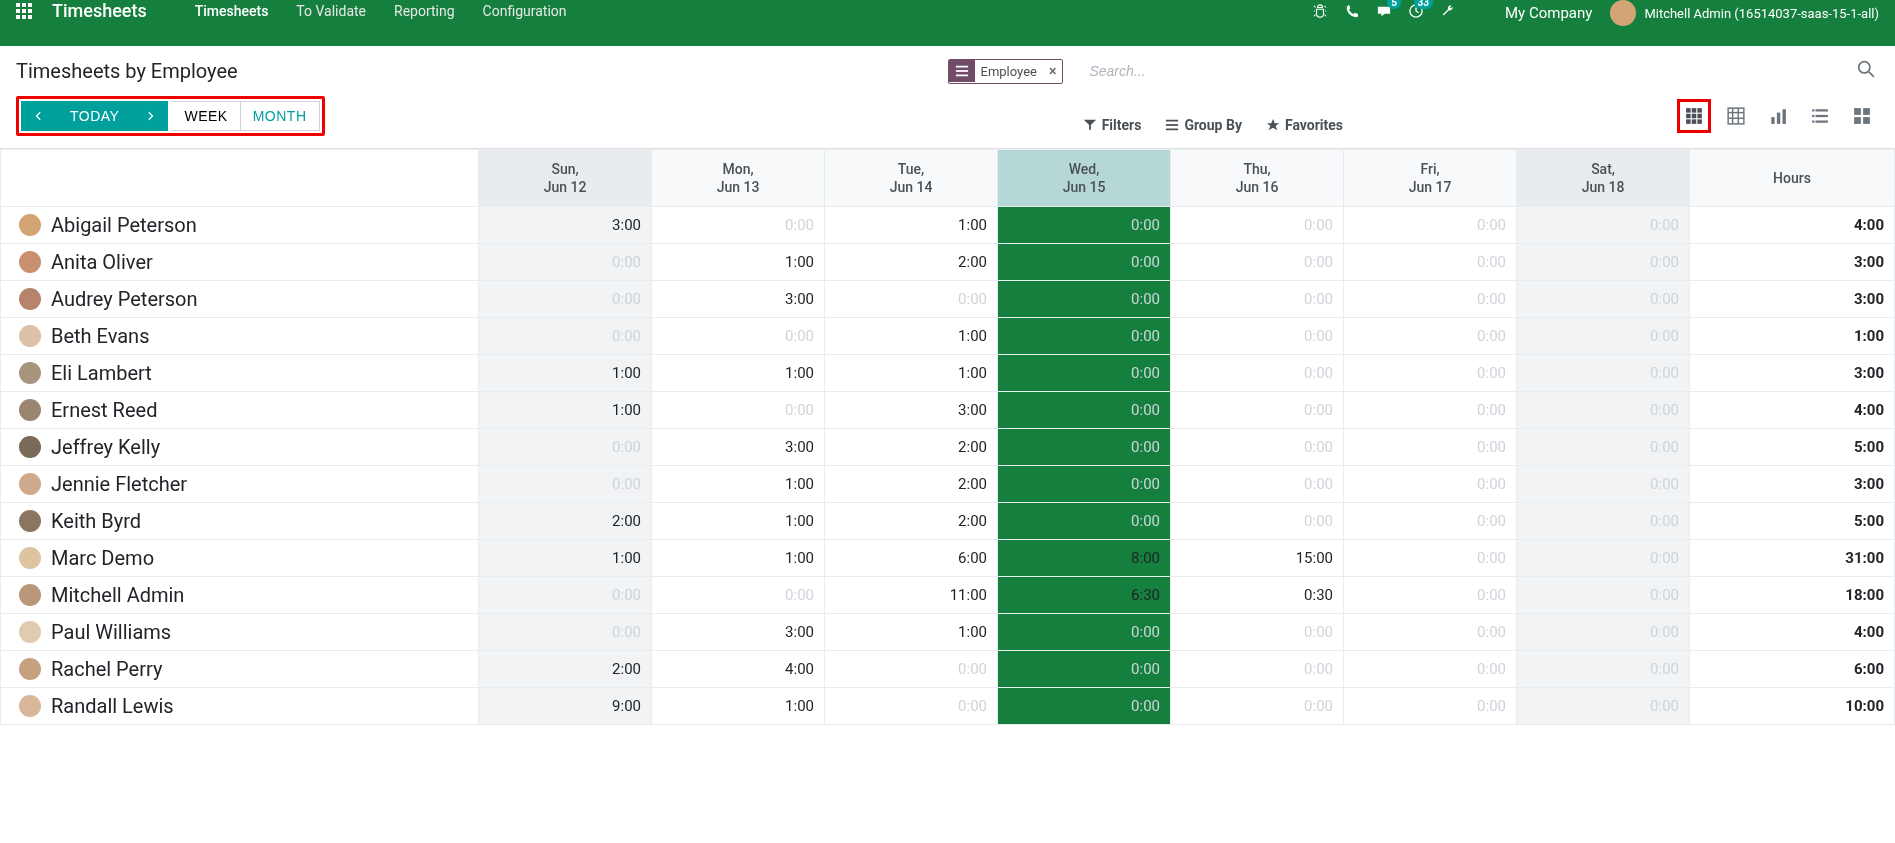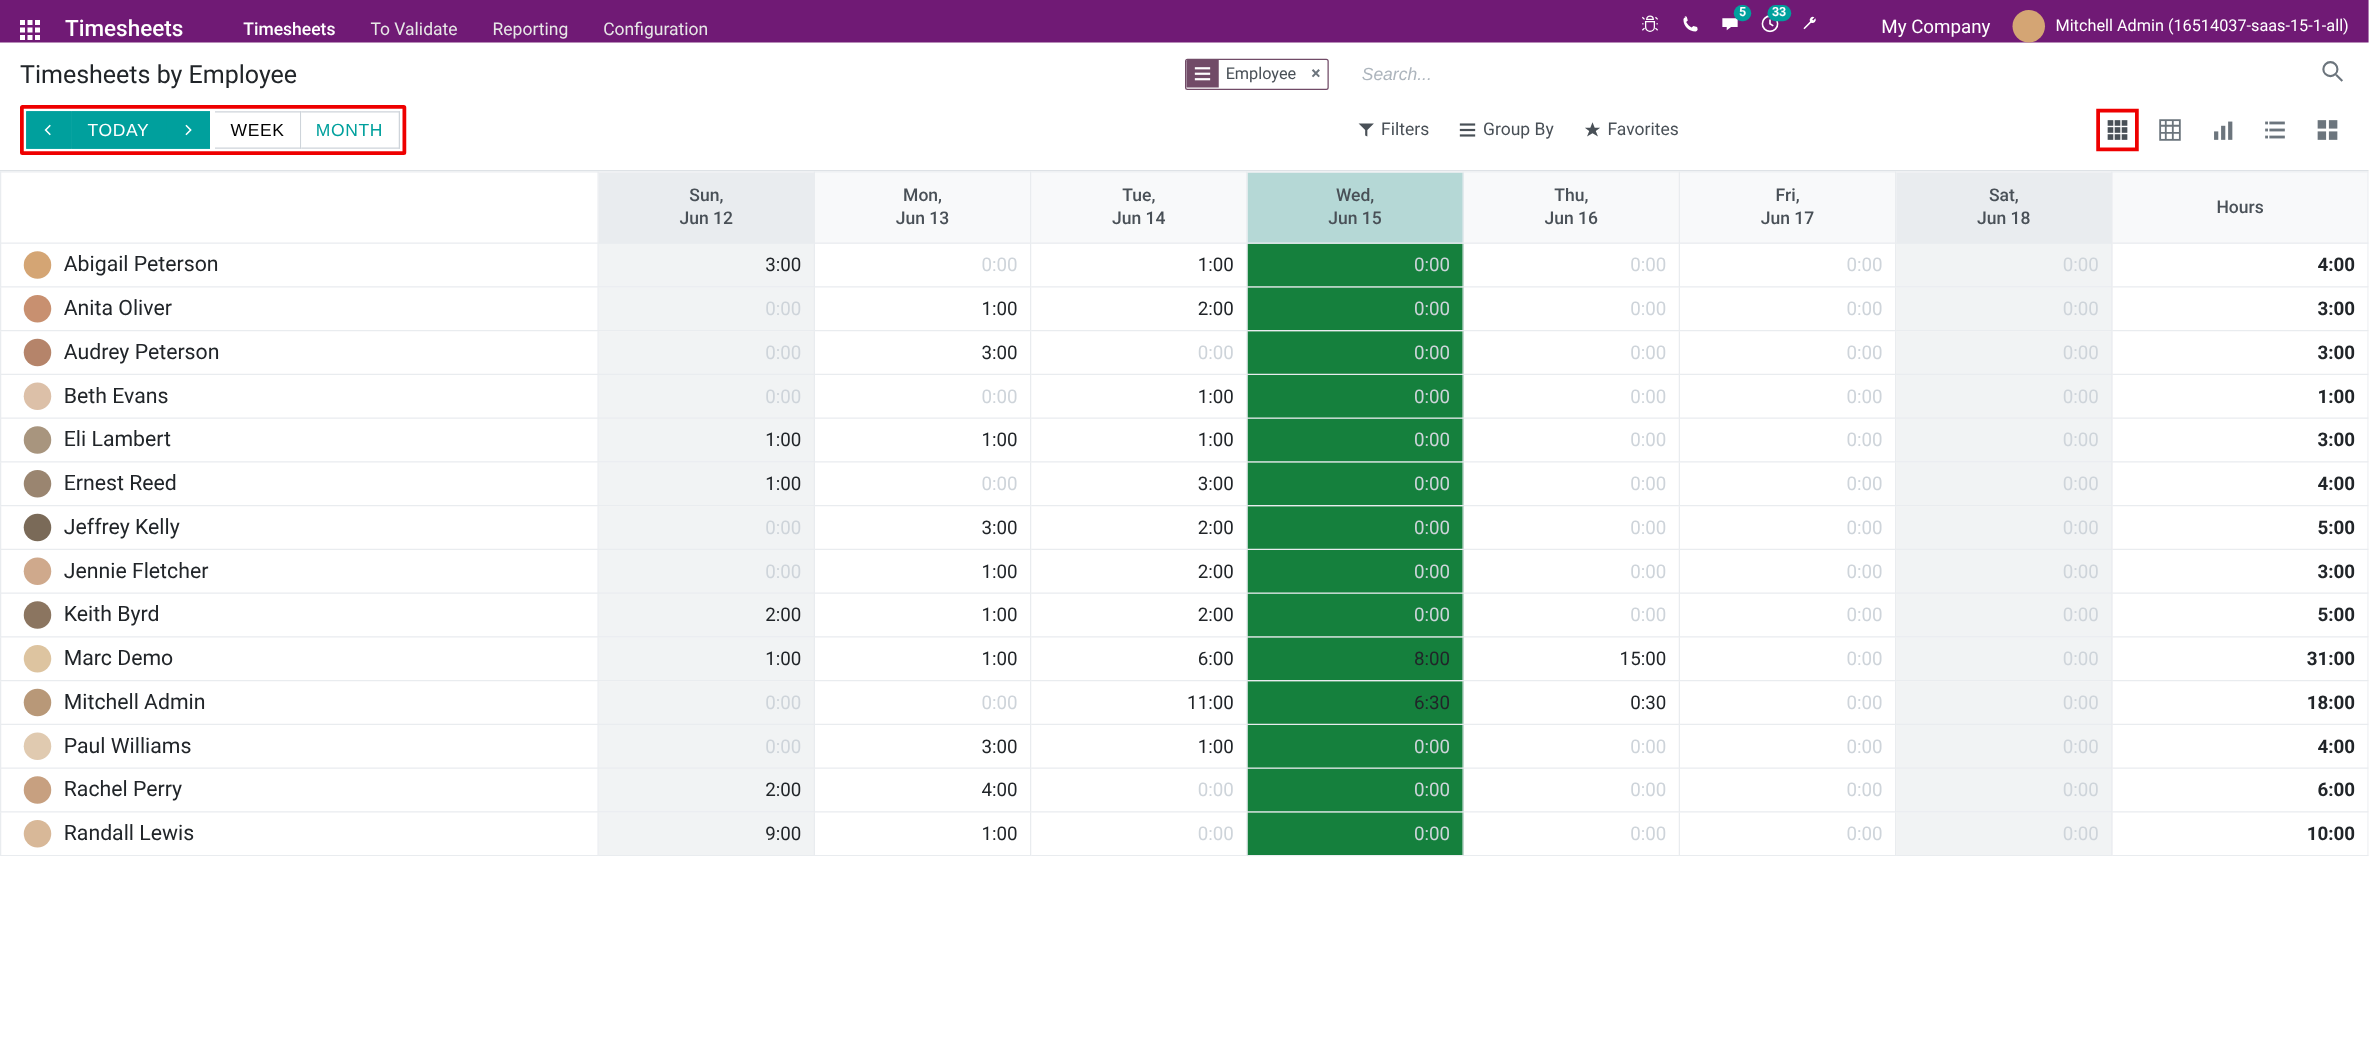--- a/index.html
+++ b/index.html
@@ -1,19 +1,19 @@
 <!DOCTYPE html>
 <html><head>
 <meta charset="utf-8">
 <style>
   * { box-sizing: border-box; margin: 0; padding: 0; }
   body { font-family: -apple-system, BlinkMacSystemFont, "Segoe UI", Roboto, "Helvetica Neue", Arial, sans-serif; font-size: 14px; color: #212529; width: 1895px; background: #fff; }
   
   
-  .navbar { background: #701a75; color: #fff; height: 34px; display: flex; align-items: flex-end; padding: 0 16px; }
+  .navbar { background: #15803d; color: #fff; height: 46px; display: flex; align-items: flex-start; padding: 0 16px; }
   .nav-left { display: flex; align-items: center; gap: 20px; }
   .apps-icon { display: grid; grid-template-columns: repeat(3,4px); grid-template-rows: repeat(3,4px); gap: 2px; cursor: pointer; }
   .apps-icon span { background: #fff; width: 4px; height: 4px; }
   .brand { font-size: 18px; font-weight: 500; color: #fff; }
   .nav-menu { display: flex; gap: 28px; margin-left: 28px; }
   .nav-menu a { color: #e7e7e7; text-decoration: none; font-size: 14px; cursor: pointer; }
   .nav-menu a.active { color: #fff; font-weight: 500; }
   .nav-right { margin-left: auto; display: flex; align-items: center; gap: 18px; }
   .nav-icon { color: #fff; cursor: pointer; position: relative; font-size: 15px; }
   .badge { position: absolute; top: -8px; right: -10px; background: #00A09D; color: #fff; font-size: 10px; font-weight: bold; border-radius: 8px; padding: 1px 4px; min-width: 14px; text-align: center; }
@@ -37,38 +37,38 @@
   .cp-bottom { display: flex; align-items: center; padding: 10px 0 12px 0; }
   .nav-buttons { display: inline-flex; border: 3px solid #e00; border-radius: 2px; padding: 2px; }
   .btn-group { display: inline-flex; }
   .btn { border: 1px solid #ced4da; background: #fff; padding: 6px 12px; font-size: 14px; cursor: pointer; display: flex; align-items: center; justify-content: center; }
   .btn.teal { background: #00A09D; color: #fff; border-color: #00A09D; }
   .btn-arrow { width: 36px; }
   .btn-today { font-weight: 500; letter-spacing: 0.5px; }
   .btn-scale { border-left: none; font-weight: 500; letter-spacing: 0.5px; }
   .btn-scale.active { color: #00A09D; }
   
-  .cp-right { margin-left: auto; display: flex; align-items: center; gap: 24px; padding-left: 20px; }
+  .cp-right { margin-left: auto; display: flex; align-items: flex-end; gap: 24px; padding-left: 20px; font-weight: bold; }
   .filter-btn { color: #495057; cursor: pointer; font-size: 14px; display: flex; align-items: center; gap: 5px; }
   .view-switcher { display: flex; gap: 8px; margin-left: 310px; align-items: center; }
   .view-btn { width: 34px; height: 34px; display: flex; align-items: center; justify-content: center; color: #6c757d; cursor: pointer; font-size: 16px; }
   .view-btn.active { border: 3px solid #e00; color: #495057; }
   
   
   .grid-wrapper { overflow: auto; }
   table.grid { width: 100%; border-collapse: collapse; table-layout: fixed; }
   table.grid th, table.grid td { border: 1px solid #e9ecef; }
   table.grid thead th { background: #f8f9fa; color: #495057; font-weight: 500; text-align: center; padding: 10px 4px; font-size: 14px; line-height: 1.3; }
   table.grid thead th.row-header-col { background: #fff; width: 420px; }
   table.grid thead th.weekend { background: #e9ecef; }
   table.grid thead th.today { background: #b5d8d6; }
   table.grid thead th.total { background: #f8f9fa; width: 180px; }
   
   table.grid tbody td { padding: 6px 10px; height: 34px; vertical-align: middle; }
-  .row-label { display: flex; align-items: center; gap: 10px; font-size: 17px; color: #212529; padding-left: 8px; }
+  .row-label { display: flex; align-items: center; gap: 10px; font-size: 20px; color: #212529; padding-left: 8px; }
   .emp-avatar { width: 22px; height: 22px; border-radius: 50%; background: #c0a890; flex-shrink: 0; }
   .cell { text-align: right; font-size: 15px; color: #212529; }
   .cell.zero { color: #ced4da; }
   .cell.weekend { background: #f1f3f4; }
   .cell.today { background: #15803d; }
   .cell.total { font-weight: 700; text-align: right; }
   
   .day-col { width: 152px; }
   
   svg.icon { width: 14px; height: 14px; fill: currentColor; }

